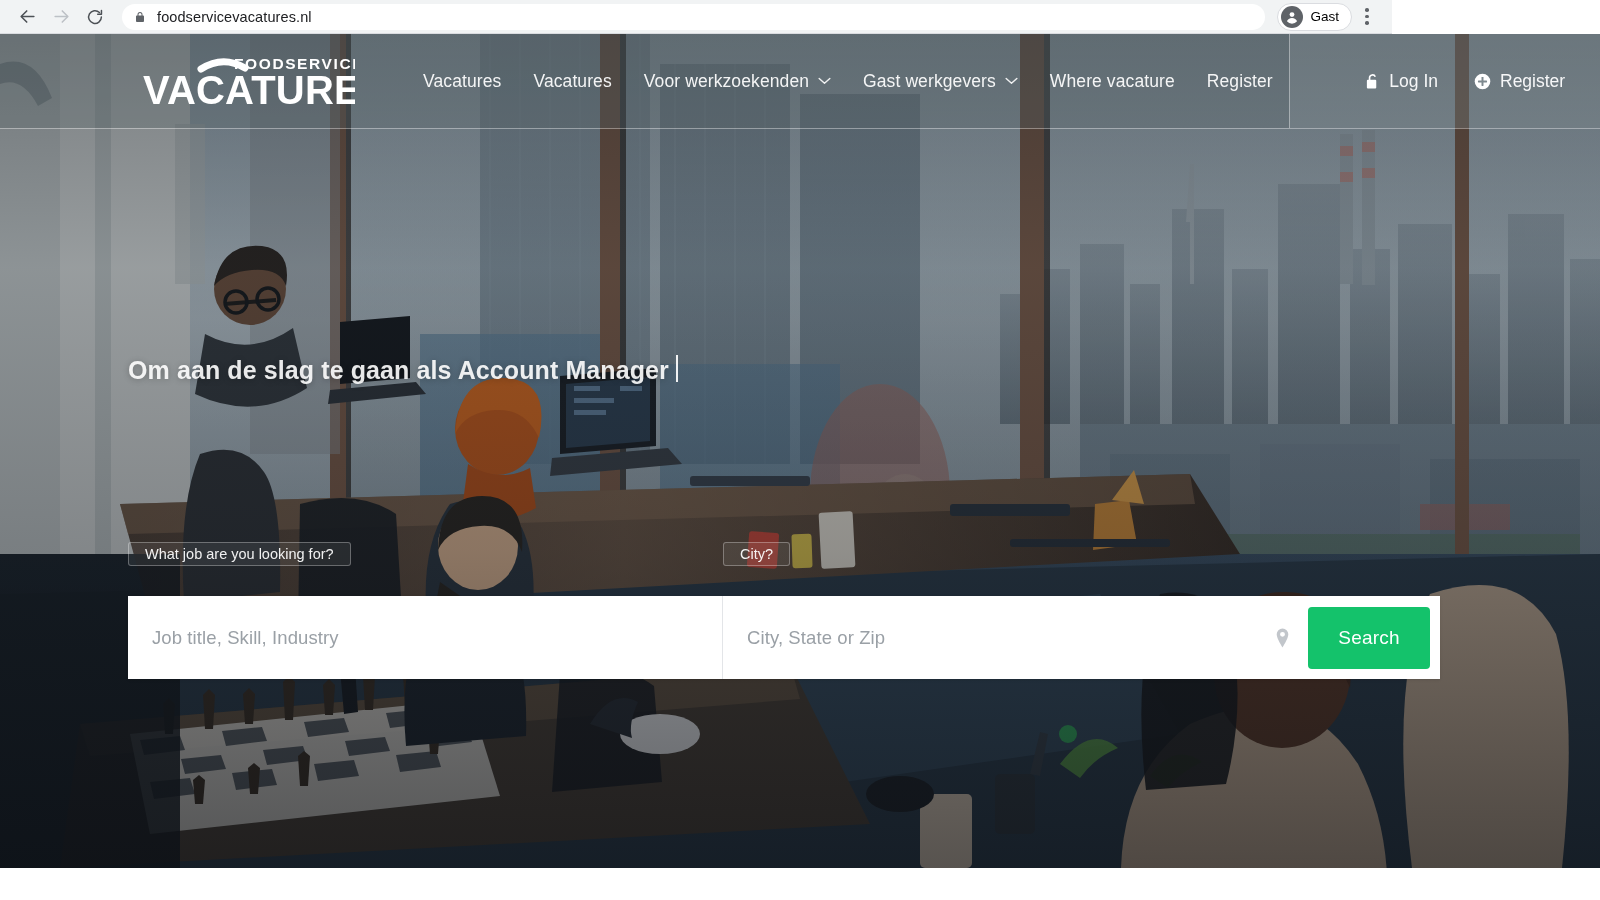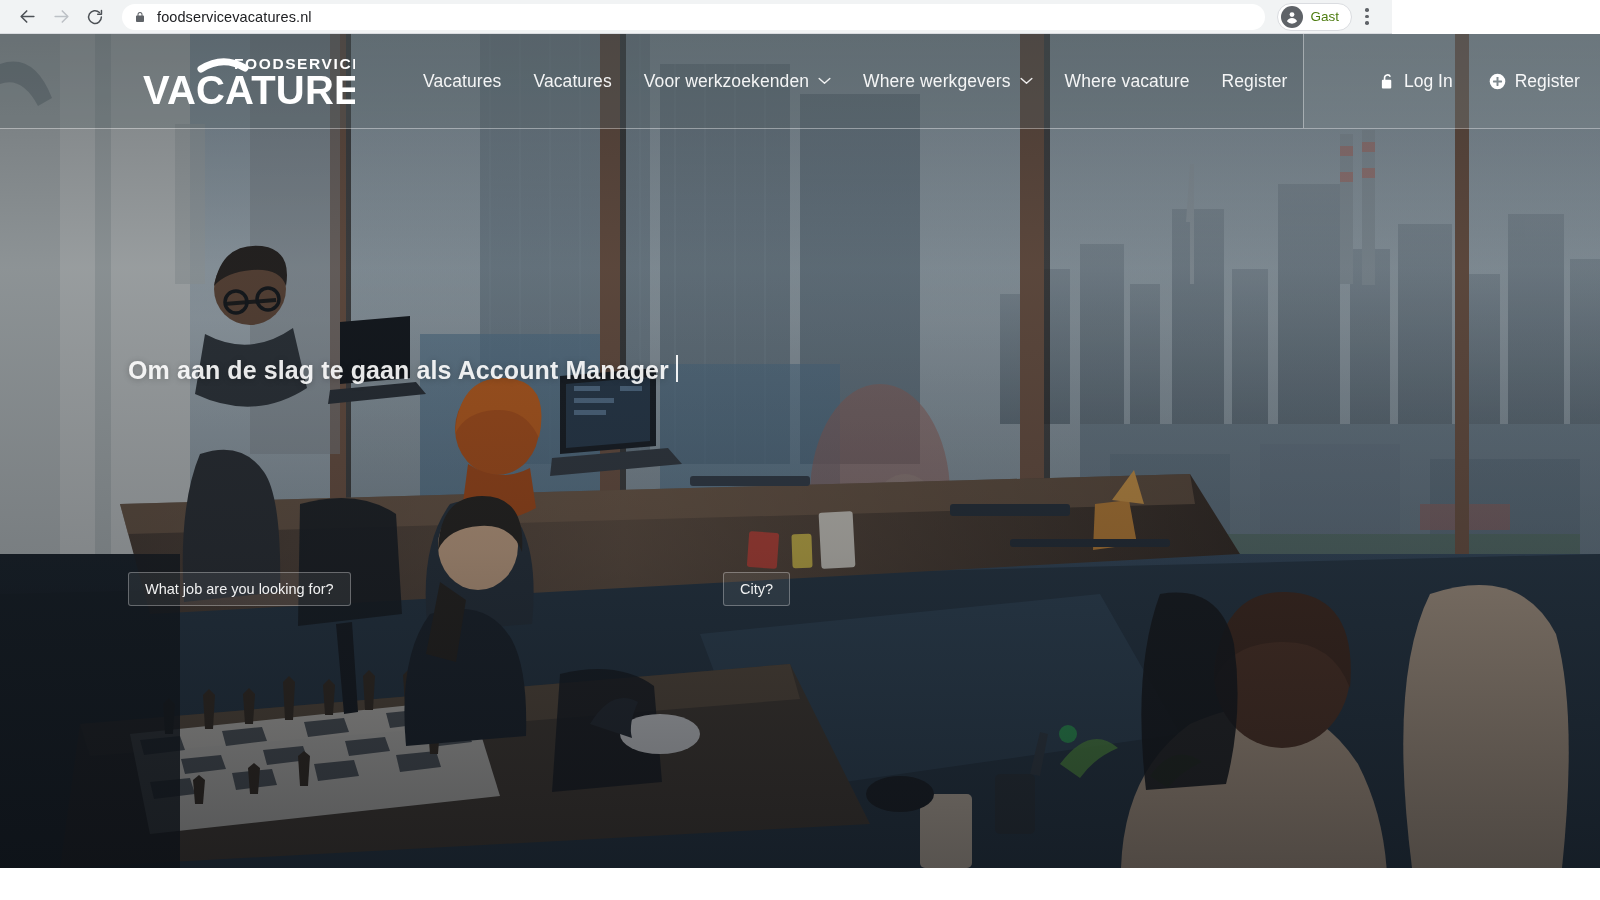--- a/index.html
+++ b/index.html
@@ -57,21 +57,21 @@
     padding: 0 12px 0 3px;
     margin-left: 6px;
     flex: none;
   }
   .avatar-circle {
     width: 22px; height: 22px; border-radius: 50%;
     background: #5f6368; color: #fff;
     display: flex; align-items: center; justify-content: center;
     margin-right: 7px;
   }
-  .profile-name { font-size: 13.5px; color: #4d7c0f; }
+  .profile-name { font-size: 13.5px; color: #000000; }
 
   .kebab {
     width: 30px; height: 34px; flex: none;
     display: flex; flex-direction: column; align-items: center; justify-content: center;
     gap: 3px;
   }
   .kebab i { width: 3.5px; height: 3.5px; border-radius: 50%; background: #5f6368; display: block; }
 
   
   .hero {
@@ -158,30 +158,29 @@
     width: 2px; height: 27px;
     background: rgba(255,255,255,.92);
     margin-left: 7px;
     transform: translateY(3px);
   }
 
   
   .field-labels { position: absolute; left: 128px; top: 508px; width: 1312px; z-index: 7; height: 34px; }
   .field-label {
     position: absolute; top: 0;
-    height: 34px;
+    height: 24px;
     display: flex; align-items: center;
     padding: 0 16px;
     border: 1px solid rgba(255,255,255,.30);
     border-radius: 3px;
     background: rgba(255,255,255,.07);
     color: rgba(255,255,255,.93);
     font-size: 14.5px;
     white-space: nowrap;
-    margin-top: 30px;
   }
   .field-label.job { left: 0; }
   .field-label.where { left: 595px; }
 
   
   .search-box {
     position: absolute;
     left: 128px; top: 562px;
     width: 1312px; height: 83px;
     background: #ffffff;
@@ -541,21 +540,21 @@
         <a class="nav-item">
           <span>Voor werkzoekenden</span>
           <span class="chev">
             <svg width="13" height="8" viewBox="0 0 14 9" fill="none" stroke="#ffffff" stroke-width="1.6" stroke-linecap="round" stroke-linejoin="round">
                 <polyline points="1,1.6 7,7 13,1.6"></polyline>
               </svg>
           </span>
         </a>
 
         <a class="nav-item">
-          <span>Where werkgevers</span>
+          <span>Gast werkgevers</span>
           <span class="chev">
             <svg width="13" height="8" viewBox="0 0 14 9" fill="none" stroke="#ffffff" stroke-width="1.6" stroke-linecap="round" stroke-linejoin="round">
                 <polyline points="1,1.6 7,7 13,1.6"></polyline>
               </svg>
           </span>
         </a>
 
         <a class="nav-item">
           <span>Where vacature</span>
         </a>
@@ -597,15 +596,34 @@
       <span>Om aan de slag te gaan als Account Manager</span>
       <span class="type-caret"></span>
     </div>
   </div>
 
   <div class="field-labels">
     <div class="field-label job">What job are you looking for?</div>
     <div class="field-label where">City?</div>
   </div>
 
+  <form class="search-box">
+
+    <div class="search-field job">
+      <span class="ph">Job title, Skill, Industry</span>
+    </div>
+
+    <div class="search-field loc">
+      <span class="ph">City, State or Zip</span>
+      <span class="pin-ico">
+        <svg width="15" height="20" viewBox="0 0 16 22" fill="currentColor">
+          <path d="M8 0.6A6.4 6.4 0 0 0 1.6 7c0 4.9 6.4 14.4 6.4 14.4S14.4 11.9 14.4 7A6.4 6.4 0 0 0 8 .6zm0 9.1A2.7 2.7 0 1 1 8 4.3a2.7 2.7 0 0 1 0 5.4z"></path>
+        </svg>
+      </span>
+    </div>
+
+    <div class="search-btn-wrap">
+      <button class="search-btn" type="submit">Search</button>
+    </div>
+  </form>
 </div>
 
 <div class="page-bottom"></div>
 
 </body></html>

